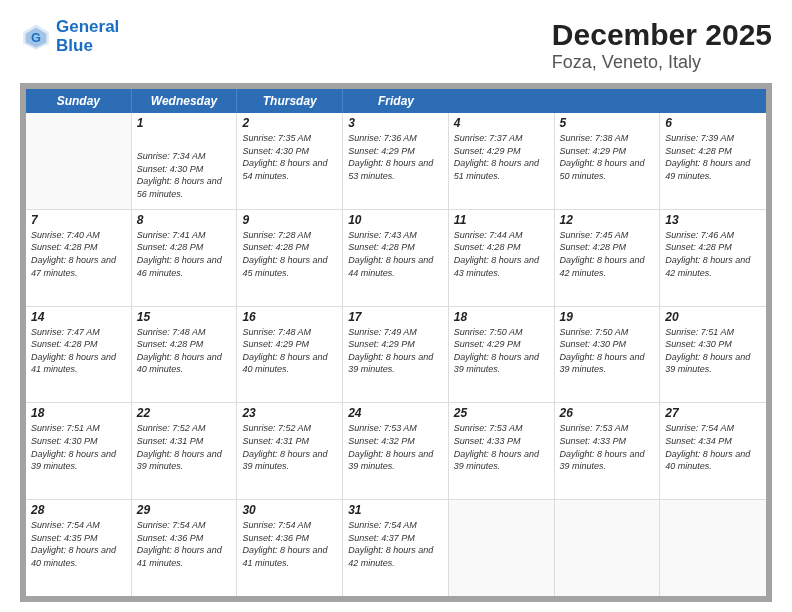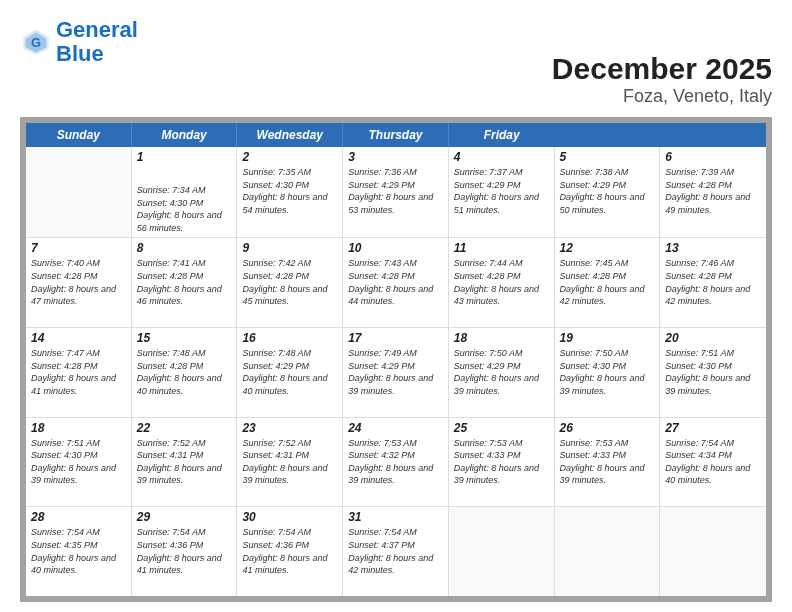--- a/index.html
+++ b/index.html
@@ -22,35 +22,34 @@
       justify-content: space-between;
       align-items: flex-start;
       margin-bottom: 10px;
     }
     .logo {
       display: flex;
       align-items: center;
       gap: 4px;
     }
     .logo-text {
-      font-size: 22px;
+      font-size: 17px;
       font-weight: bold;
       color: #333;
       line-height: 1.1;
     }
     .logo-text span {
       color: #1a6fc4;
     }
     .logo-icon {
       width: 32px;
       height: 32px;
     }
     .title-block {
-      text-align: right;
-      margin-top: 34px;
+      text-align: left;
     }
     .main-title {
       font-size: 30px;
       font-weight: bold;
       color: #222;
     }
     .subtitle {
       font-size: 18px;
       color: #555;
     }
@@ -127,21 +126,20 @@
     </div>
     <div class="title-block">
       <div class="main-title">December 2025</div>
       <div class="subtitle">Foza, Veneto, Italy</div>
     </div>
   </div>
 
   <div class="calendar">
     <div class="calendar-header">
     <div class="day-header">Sunday</div>
-        <div class="day-header">Monday</div>
         <div class="day-header">Wednesday</div>
         <div class="day-header">Thursday</div>
         <div class="day-header">Friday</div>
       </div>
     <div class="calendar-body">
     <div class="calendar-row">
           <div class="cell empty"></div>
           <div class="cell">
             <div class="cell-number">1</div>
             <div class="cell-info" style="white-space: pre-line; margin-top: 20px;">Sunrise: 7:34 AM
@@ -187,21 +185,21 @@
 Daylight: 8 hours and 47 minutes.</div>
           </div>
           <div class="cell">
             <div class="cell-number">8</div>
             <div class="cell-info" style="white-space: pre-line;">Sunrise: 7:41 AM
 Sunset: 4:28 PM
 Daylight: 8 hours and 46 minutes.</div>
           </div>
           <div class="cell">
             <div class="cell-number">9</div>
-            <div class="cell-info" style="white-space: pre-line;">Sunrise: 7:42 AM
+            <div class="cell-info" style="white-space: pre-line;">Sunrise: 7:28 AM
 Sunset: 4:28 PM
 Daylight: 8 hours and 45 minutes.</div>
           </div>
           <div class="cell">
             <div class="cell-number">10</div>
             <div class="cell-info" style="white-space: pre-line;">Sunrise: 7:43 AM
 Sunset: 4:28 PM
 Daylight: 8 hours and 44 minutes.</div>
           </div>
           <div class="cell">

